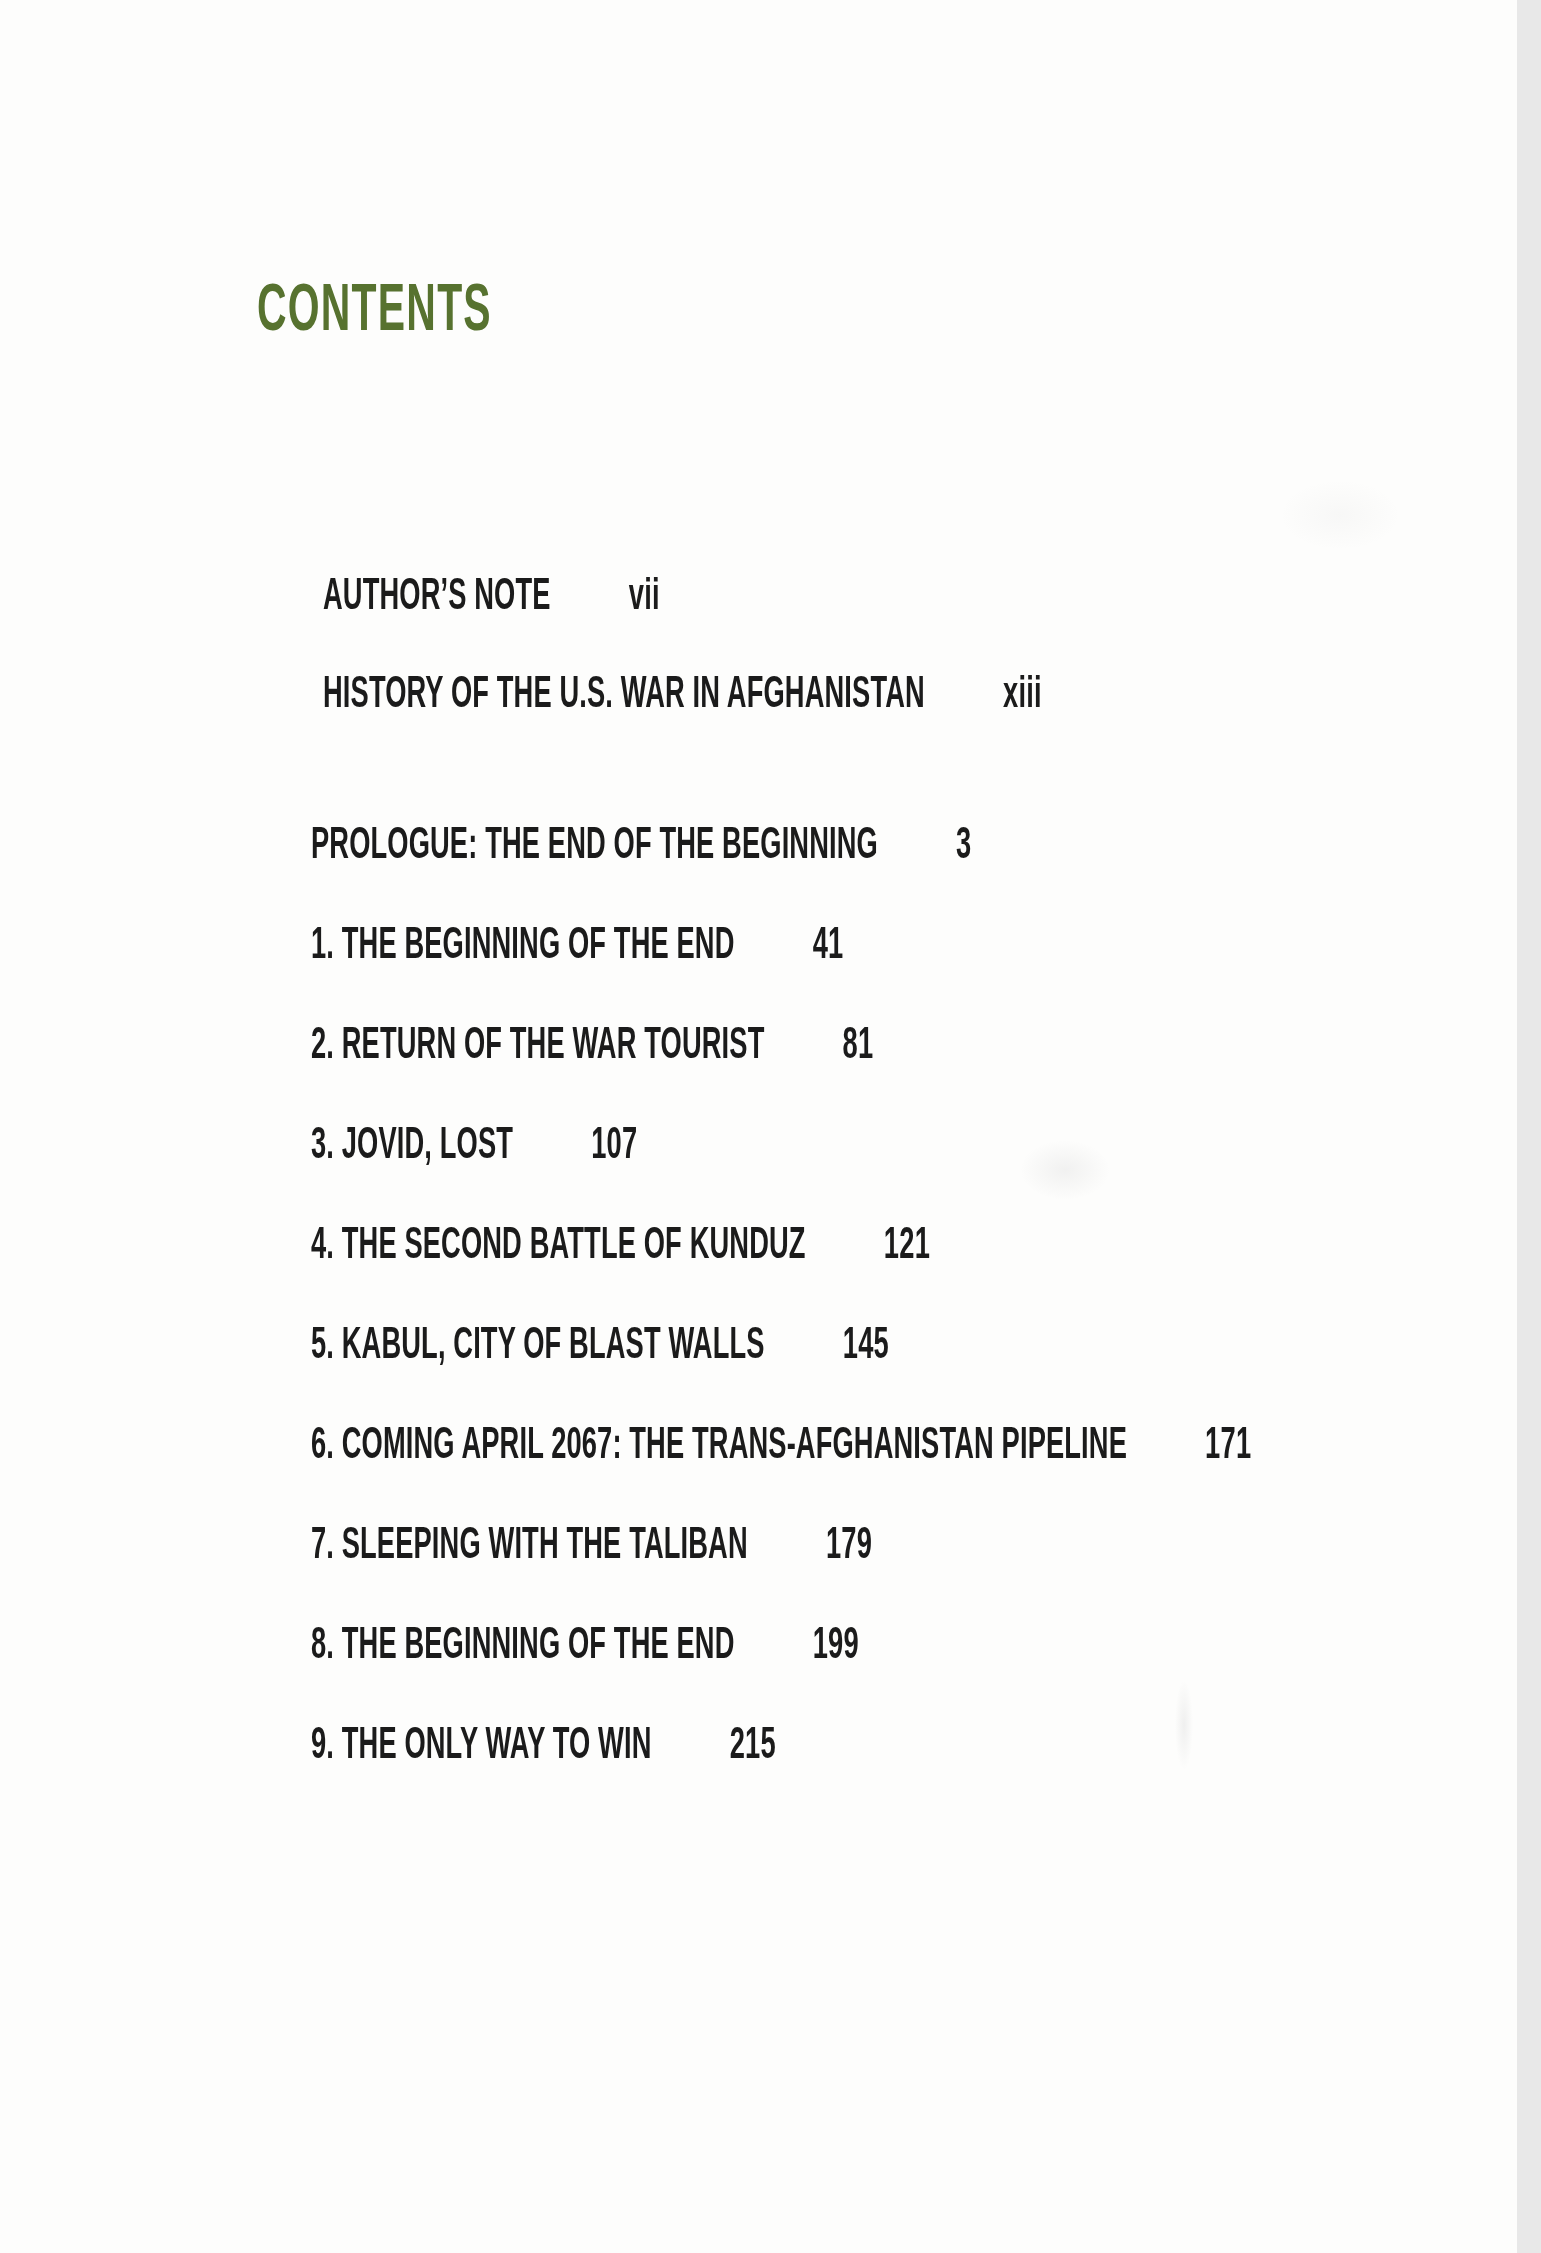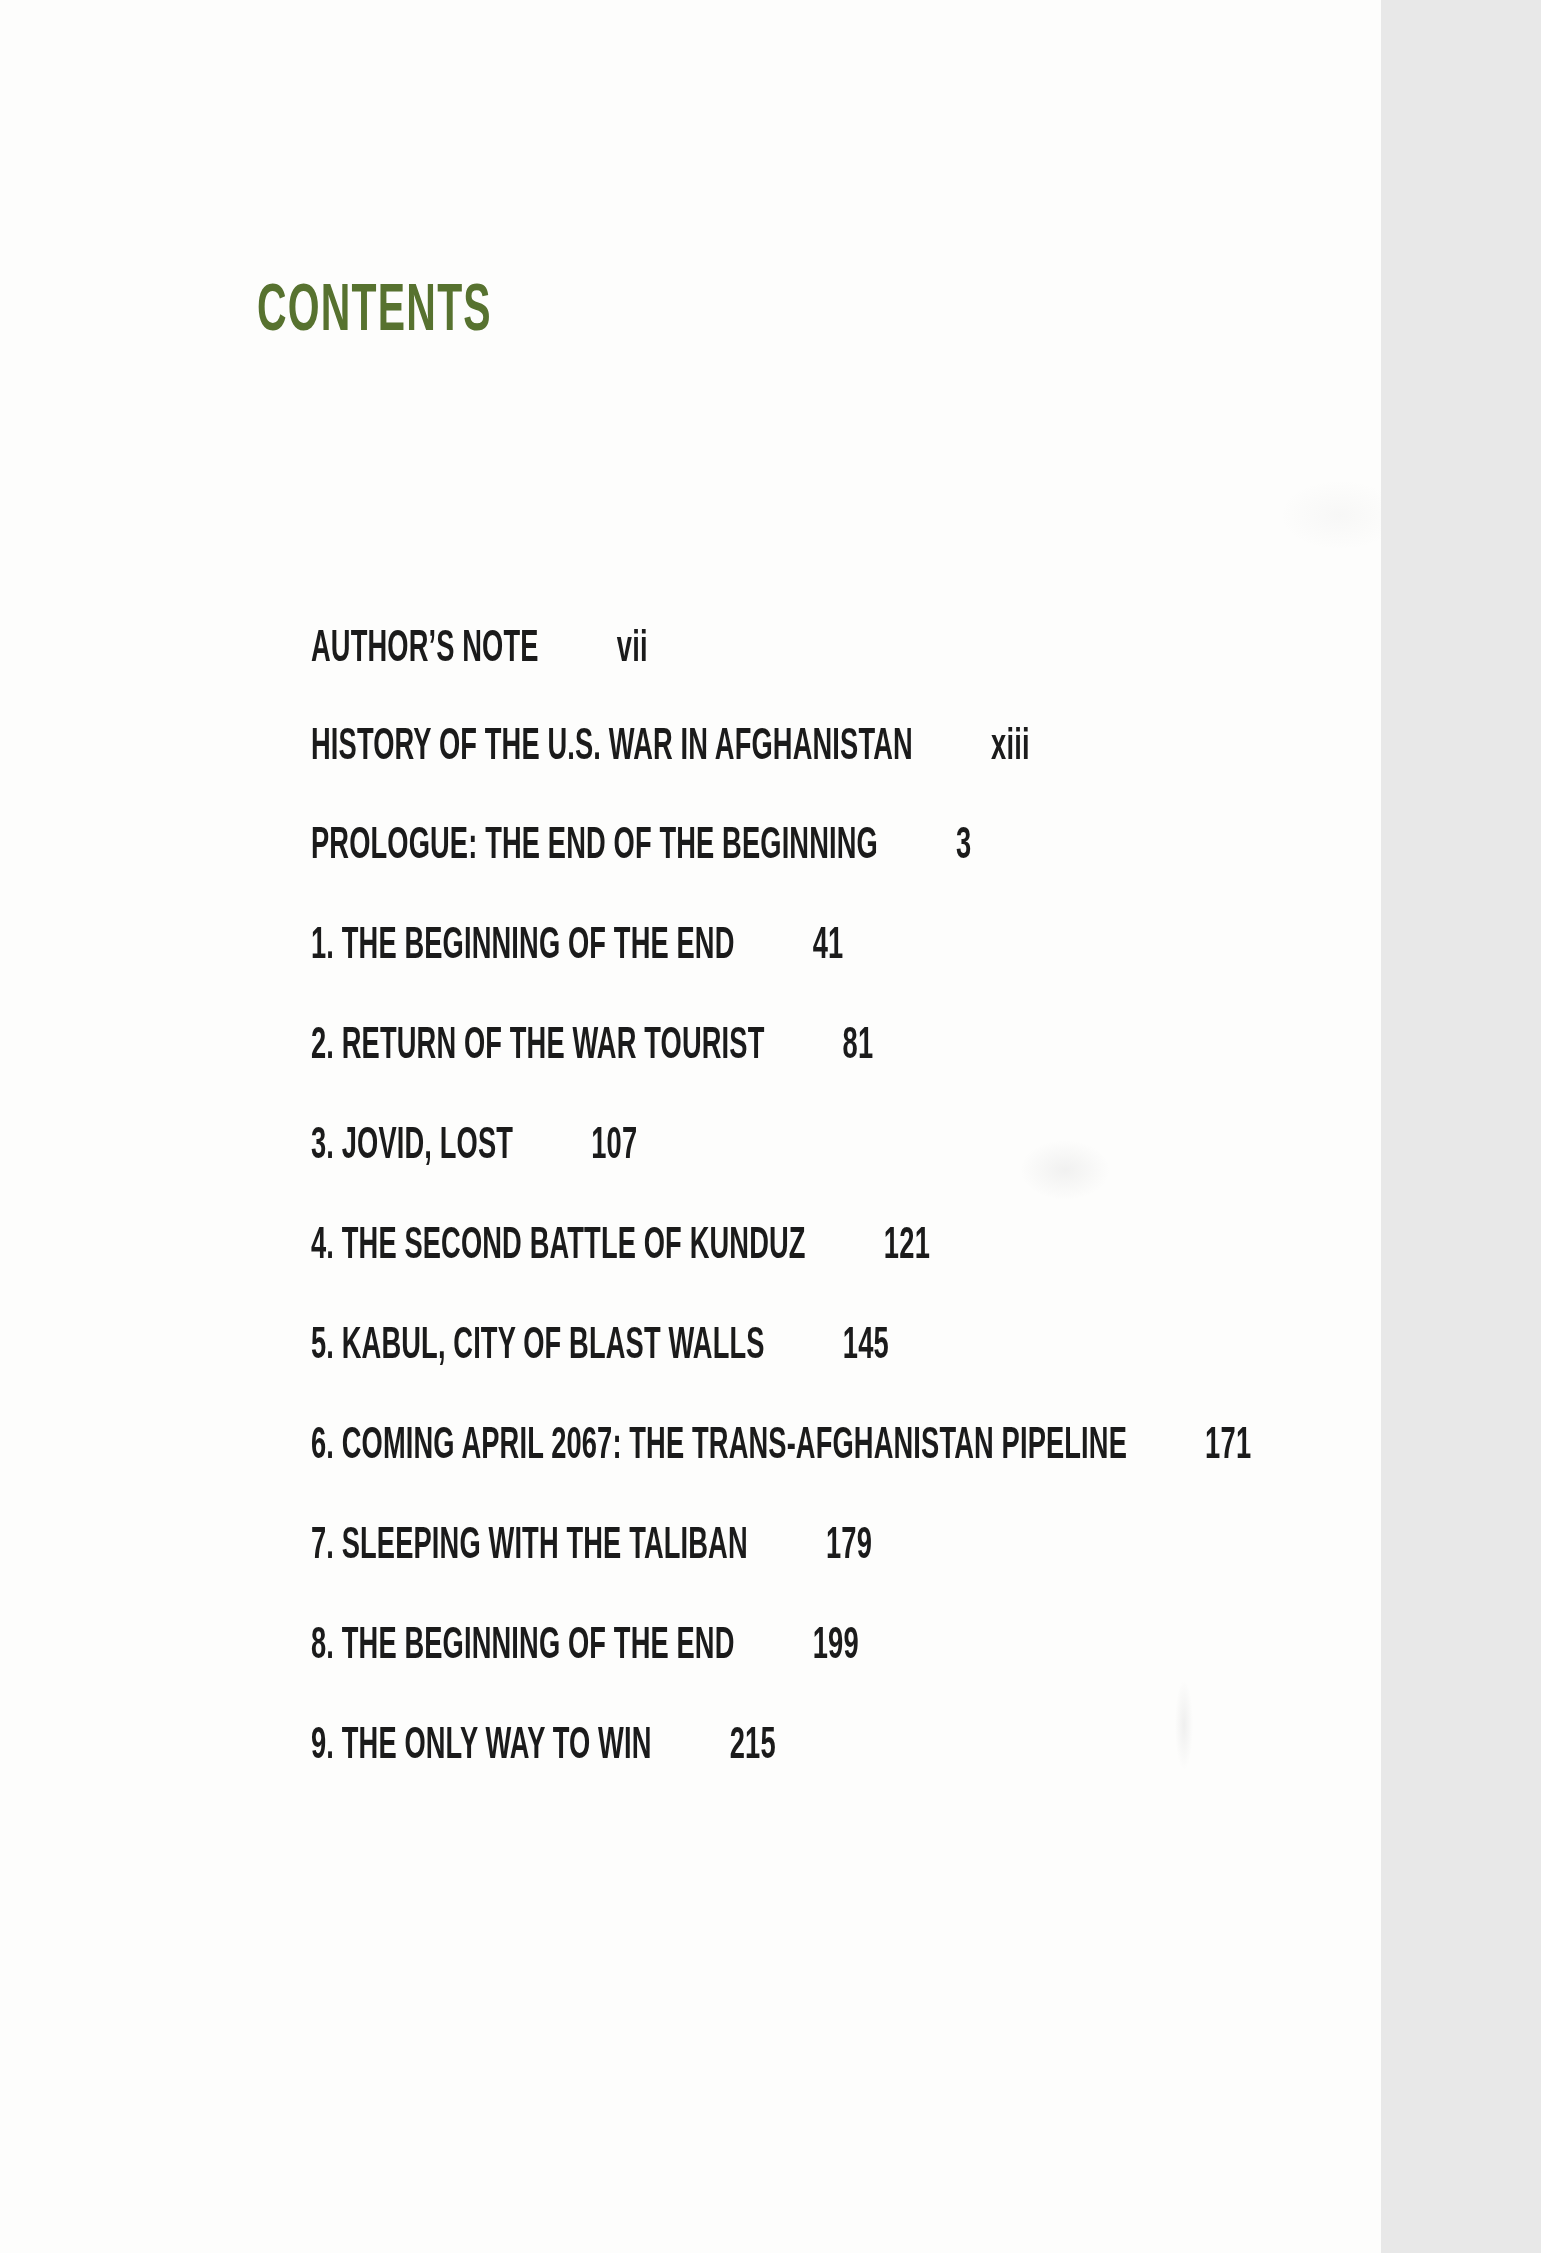--- a/index.html
+++ b/index.html
@@ -2,21 +2,21 @@
 <html><head>
 <meta charset="utf-8">
 <style>
   html, body {
     margin: 0;
     padding: 0;
     background: #e8e8e8;
   }
   .page {
     position: relative;
-    width: 1381px;
+    width: 1517px;
     height: 2253px;
     background: #fdfdfc;
     overflow: hidden;
     font-family: "Liberation Sans", "DejaVu Sans", sans-serif;
   }
   
   .book-title {
     position: absolute;
     top: 274px;
     left: 257px;
@@ -29,21 +29,21 @@
     transform: scaleX(0.62);
     transform-origin: 0 0;
     
   }
   
   .toc-group {
     position: absolute;
     left: 311px;
     right: 0;
   }
-  .toc-front    { top: 624px;  }
+  .toc-front    { top: 572px; margin-left: 12px;  }
   .toc-chapters { top: 821px;  }
   .toc-back     { top: 1973px; left: 307px; }
 
   .toc-row {
     white-space: nowrap;
     transform: scaleX(0.62);
     transform-origin: 0 0;
     font-size: 44px;
     font-weight: 700;
     line-height: 1;

